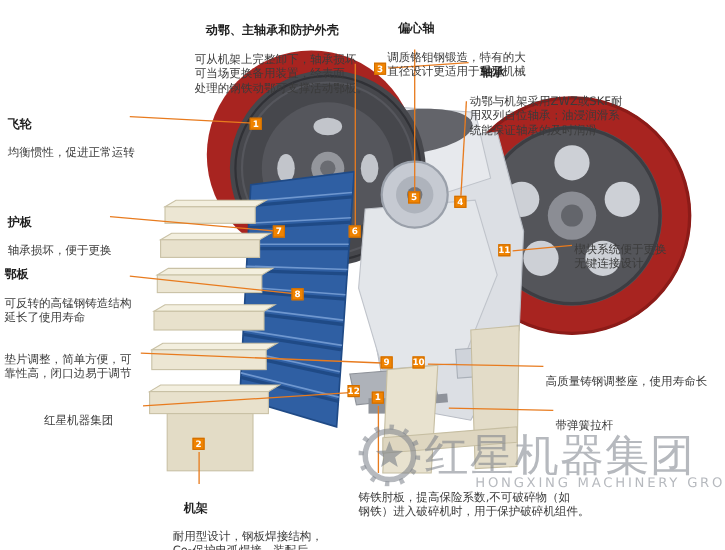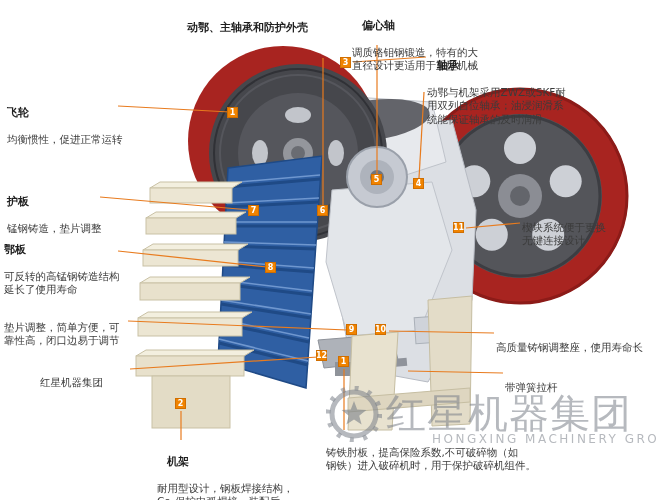--- a/index.html
+++ b/index.html
@@ -139,20 +139,23 @@
       <line x1="424" y1="92" x2="419" y2="178"></line>
       <line x1="520" y1="223" x2="466" y2="228"></line>
       <line x1="494" y1="333" x2="389" y2="331"></line>
       <line x1="503" y1="373" x2="408" y2="371"></line>
       <line x1="344" y1="430" x2="344" y2="369"></line>
     </g>
   </svg>
 
   <div class="label" style="left:177px;top:7px">
     <span class="t ti">动鄂、主轴承和防护外壳</span>
+    <span>可从机架上完整卸下，轴承损坏
+可当场更换备用装置，经表面
+处理的钢铁动鄂可支撑活动鄂板。</span>
   </div>
 
   <div class="label" style="left:352px;top:5px">
     <span class="t ti">偏心轴</span>
     <span>调质铬钼钢锻造，特有的大
 直径设计更适用于重型机械</span>
   </div>
 
   <div class="label" style="left:427px;top:45px">
     <span class="t ti">轴承</span>
@@ -161,21 +164,21 @@
 统能保证轴承的及时润滑</span>
   </div>
 
   <div class="label" style="left:7px;top:92px">
     <span class="t">飞轮</span>
     <span>均衡惯性，促进正常运转</span>
   </div>
 
   <div class="label" style="left:7px;top:181px">
     <span class="t">护板</span>
-    <span>锰钢铸造，垫片调整</span>
+    <span>轴承损坏，便于更换</span>
   </div>
 
   <div class="label" style="left:4px;top:307px">
     <span>垫片调整，简单方便，可
 靠性高，闭口边易于调节</span>
   </div>
 
   <div class="label" style="left:4px;top:229px">
     <span class="t">鄂板</span>
     <span>可反转的高锰钢铸造结构

